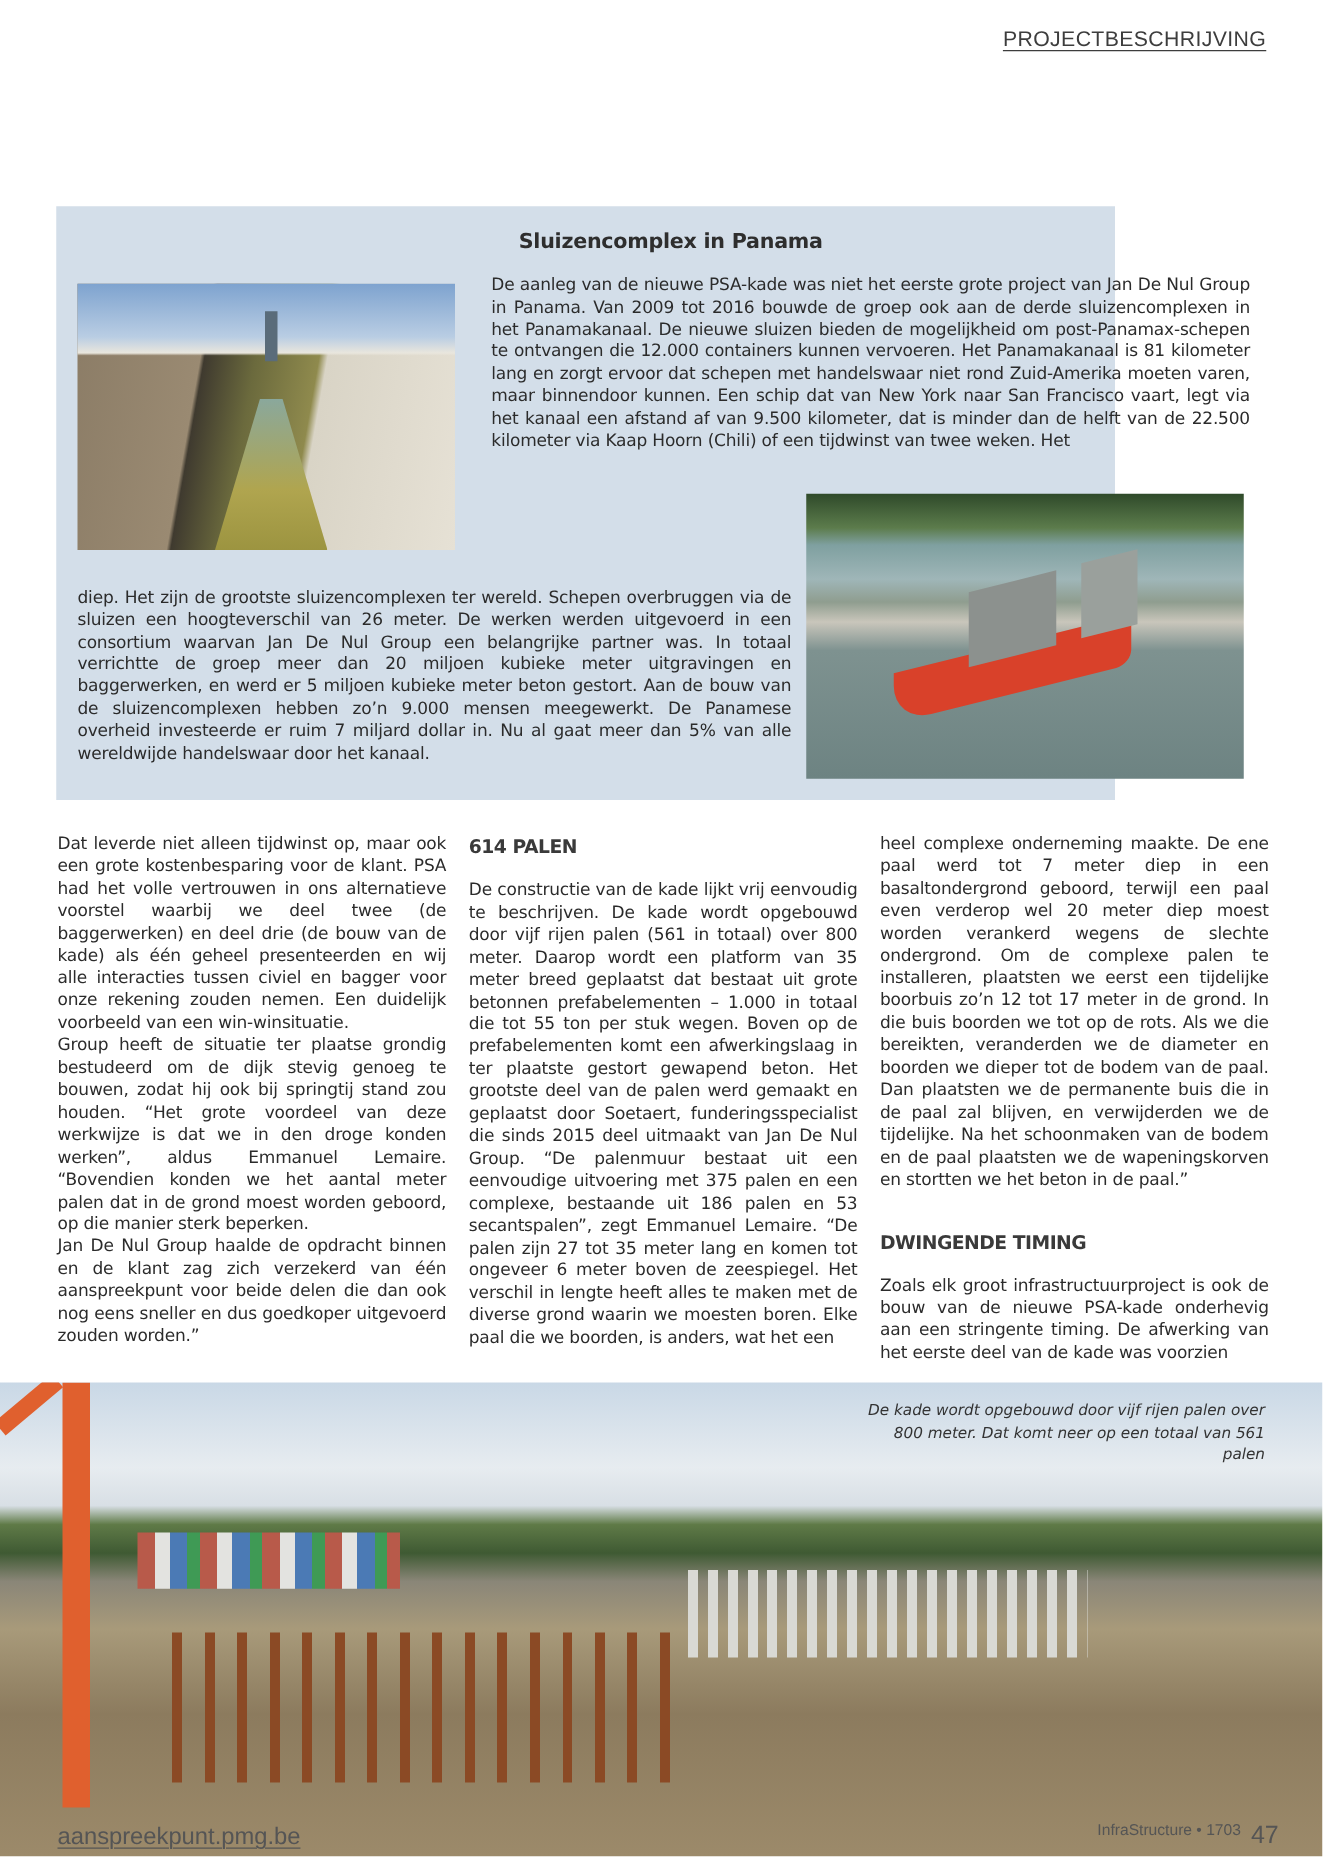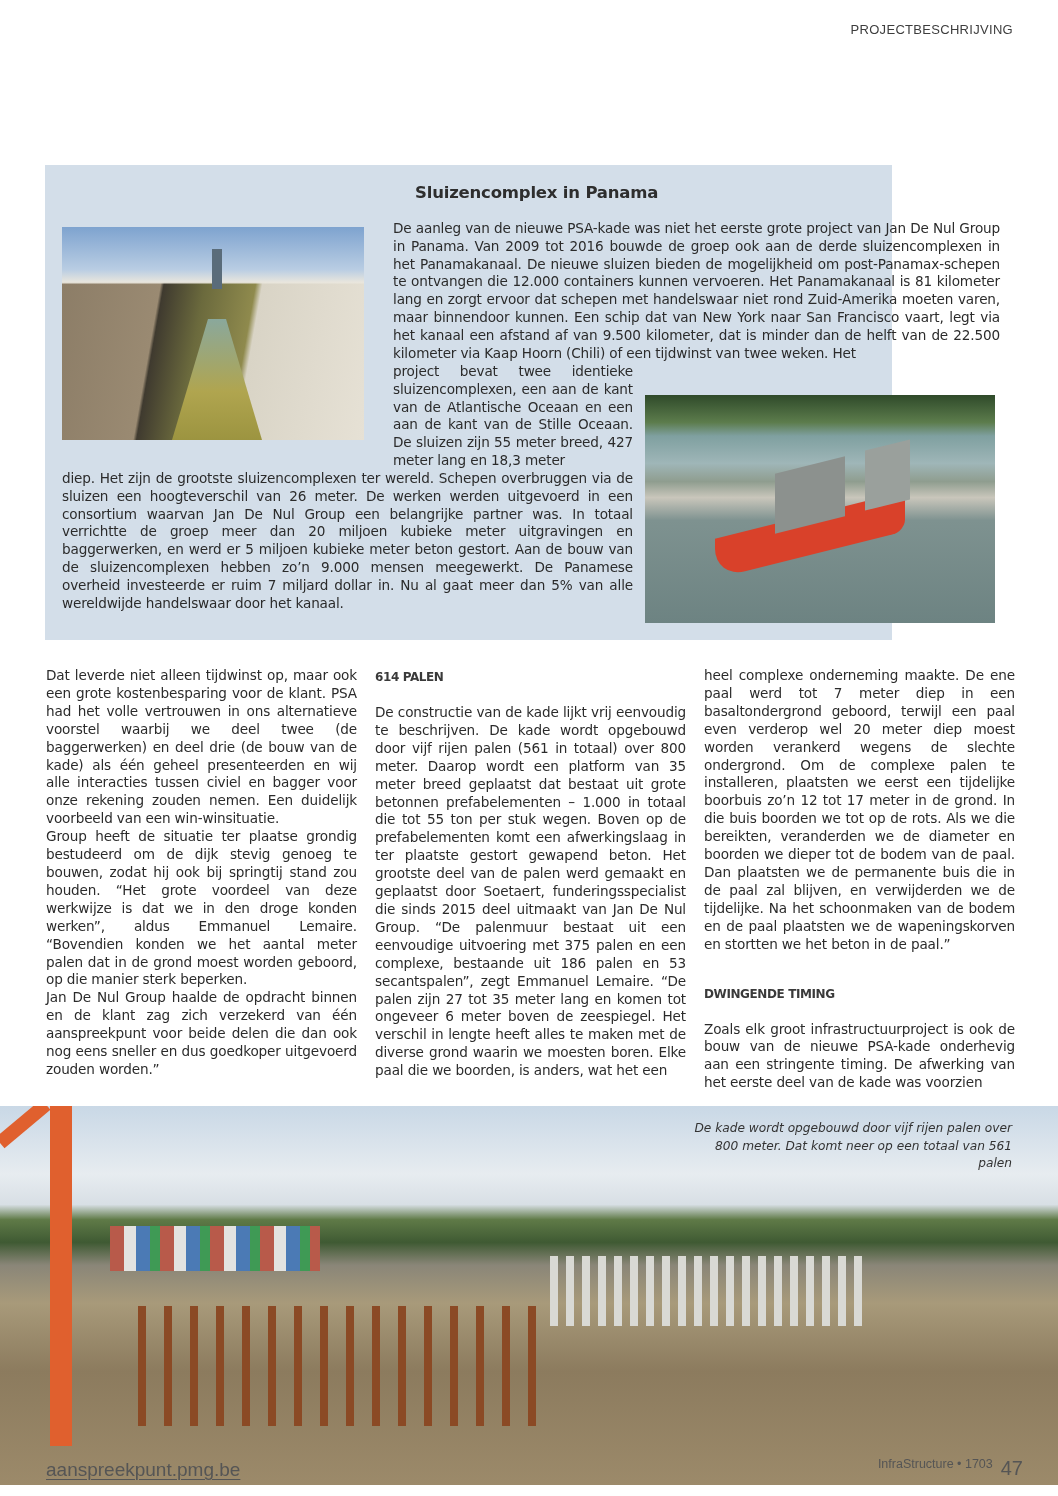--- a/index.html
+++ b/index.html
@@ -3,22 +3,22 @@
 <meta charset="utf-8">
 <style>
   html, body { margin: 0; padding: 0; }
   body {
     width: 1058px; height: 1496px; position: relative; overflow: hidden;
     background: #ffffff; color: #2b2b2b;
     font-family: "DejaVu Sans", sans-serif;
   }
   .section-label {
     position: absolute; top: 22px; right: 45px;
-    font-family: "Liberation Sans", sans-serif; font-size: 13px; color: #3d3d3d;
-    letter-spacing: 0.3px; text-underline-offset: 3px;
+    font-family: "Liberation Sans", sans-serif; font-size: 17px; color: #3d3d3d;
+    letter-spacing: 0.3px; text-decoration: underline; text-underline-offset: 3px;
     text-decoration-thickness: 1px;
   }
   .box {
     position: absolute; left: 45px; top: 165px; width: 847px; height: 475px;
     background: #d3dee9;
   }
   .box-title {
     position: absolute; left: 370px; top: 18px;
     font-family: "DejaVu Sans", sans-serif; font-weight: bold; font-size: 16.5px; color: #2e2e2e;
     letter-spacing: -0.2px;
@@ -51,21 +51,21 @@
   .col {
     position: absolute; top: 667px; width: 311px;
     font-size: 13.6px; line-height: 17.9px; color: #2b2b2b; text-align: justify;
     letter-spacing: -0.15px;
   }
   .col p { margin: 0; }
   .c1 { left: 46px; }
   .c2 { left: 375px; }
   .c3 { left: 704px; }
   .col h3 {
-    margin: 0 0 17px 0; font-size: 12px; font-weight: bold; color: #3a3a3a; letter-spacing: -0.4px; line-height: 20px;
+    margin: 0 0 17px 0; font-size: 15px; font-weight: bold; color: #3a3a3a; letter-spacing: -0.4px; line-height: 20px;
   }
   .c3 h3 { margin-top: 30px; }
 
   .panorama {
     position: absolute; left: 0; top: 1106px; width: 1058px; height: 379px; overflow: hidden;
     background: linear-gradient(180deg, #c9d8e6 0%, #e7ecf0 18%, #d8dfe5 26%, #5f7a47 30%, #3f5a33 36%, #8a8678 42%, #a89a7a 52%, #8c7b5e 70%, #9c8a6a 100%);
   }
   .pano-containers { position:absolute; left:110px; top: 120px; width: 210px; height: 45px;
     background: repeating-linear-gradient(90deg,#b85a4a 0 14px,#e3e3e0 14px 26px,#4b7ab5 26px 40px,#3f9a55 40px 50px); }
   .pano-arm { position:absolute; left: 0; top: 0; width: 22px; height: 340px; background: #e0602e; left: 50px; }
@@ -97,21 +97,20 @@
 
 <div class="box">
   <div class="box-title">Sluizencomplex in Panama</div>
 
   <div class="photo photo-lock" title="Sluizen in aanbouw in het Panamakanaal">
     <div class="water"></div>
     <div class="tower"></div>
   </div>
 
   <div class="box-text bt1">De aanleg van de nieuwe PSA-kade was niet het eerste grote project van Jan De Nul Group in Panama. Van 2009 tot 2016 bouwde de groep ook aan de derde sluizencomplexen in het Panamakanaal. De nieuwe sluizen bieden de mogelijkheid om post-Panamax-schepen te ontvangen die 12.000 containers kunnen vervoeren. Het Panamakanaal is 81 kilometer lang en zorgt ervoor dat schepen met handelswaar niet rond Zuid-Amerika moeten varen, maar binnendoor kunnen. Een schip dat van New York naar San Francisco vaart, legt via het kanaal een afstand af van 9.500 kilometer, dat is minder dan de helft van de 22.500 kilometer via Kaap Hoorn (Chili) of een tijdwinst van twee weken. Het</div>
-  <div class="box-text bt2">project bevat twee identieke sluizencomplexen, een aan de kant van de Atlantische Oceaan en een aan de kant van de Stille Oceaan. De sluizen zijn 55 meter breed, 427 meter lang en 18,3 meter</div>
   <div class="box-text bt3">diep. Het zijn de grootste sluizencomplexen ter wereld. Schepen overbruggen via de sluizen een hoogteverschil van 26 meter. De werken werden uitgevoerd in een consortium waarvan Jan De Nul Group een belangrijke partner was. In totaal verrichtte de groep meer dan 20 miljoen kubieke meter uitgravingen en baggerwerken, en werd er 5 miljoen kubieke meter beton gestort. Aan de bouw van de sluizencomplexen hebben zo’n 9.000 mensen meegewerkt. De Panamese overheid investeerde er ruim 7 miljard dollar in. Nu al gaat meer dan 5% van alle wereldwijde handelswaar door het kanaal.</div>
 
   <div class="photo photo-ship" title="Rood schip met sluisdeuren op het Panamakanaal">
     <div class="hull"></div>
     <div class="gate1"></div>
     <div class="gate2"></div>
   </div>
 </div>
 
 <div class="col c1">

